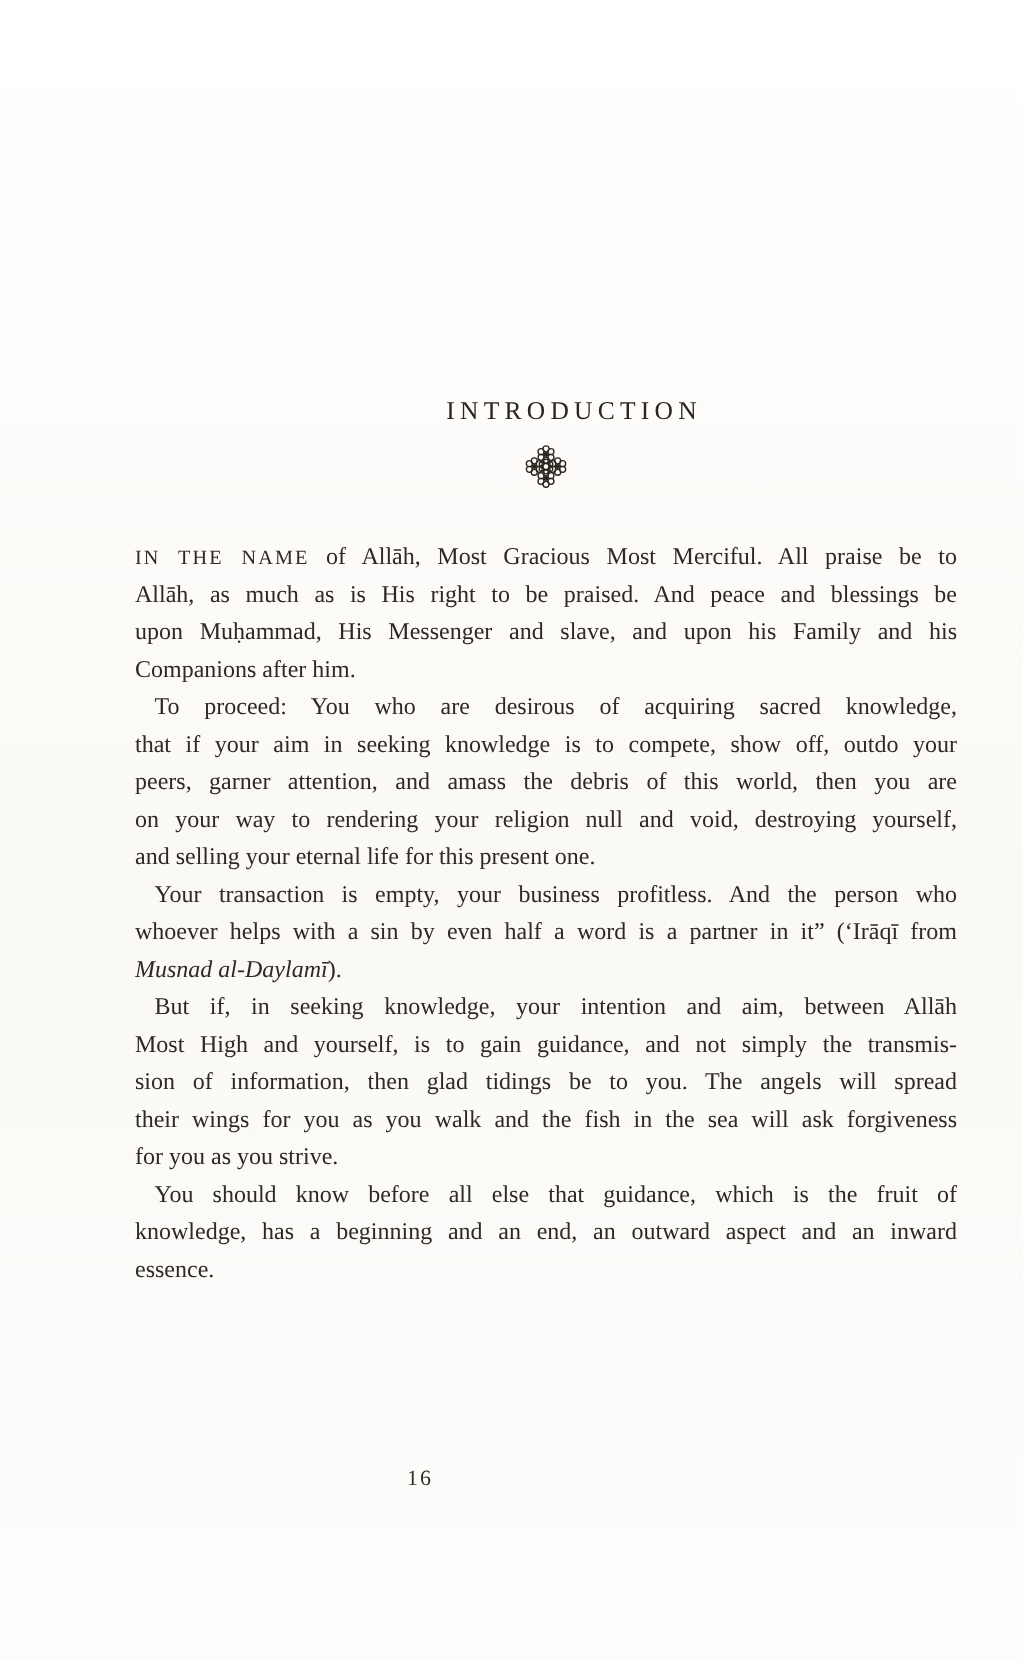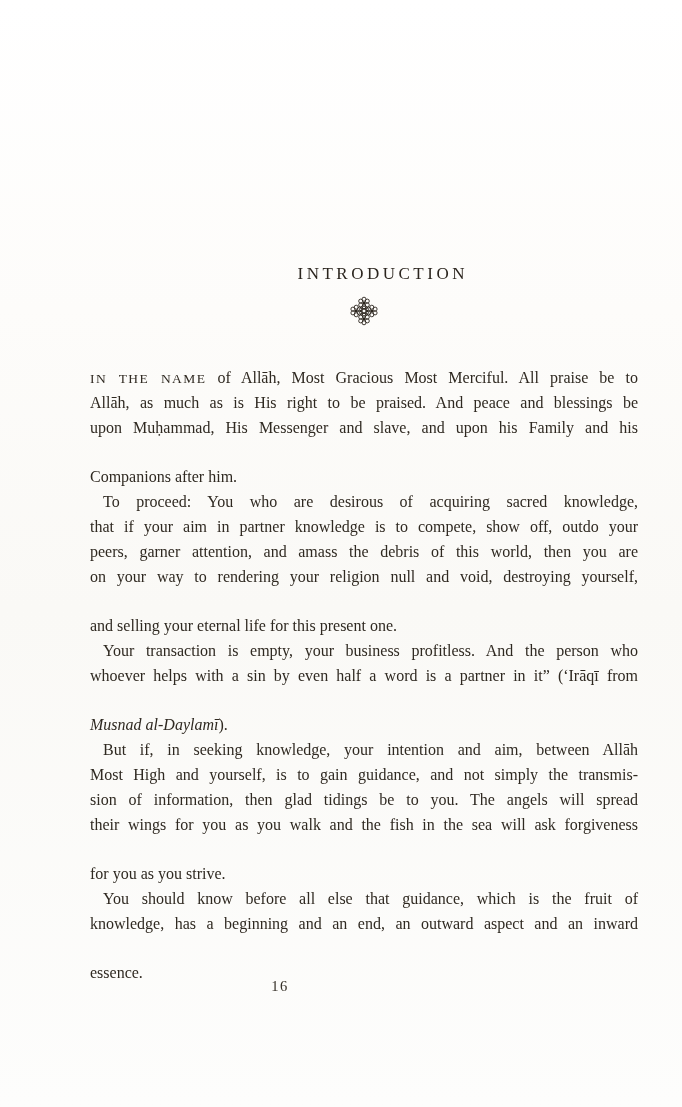--- a/index.html
+++ b/index.html
@@ -19,28 +19,28 @@
     font-weight:normal;margin:17px;
     color:#2b251e;
   }
   .ornament{
     position:absolute;top:295px;left:90px;width:548px;
     text-align:center;line-height:0;
   }
   .ornament svg{display:inline-block;}
   .bodytext{
     position:absolute;top:363px;left:90px;width:548px;
-    font-size:16px;line-height:30px;
+    font-size:16px;line-height:18px;
   }
   .line{
     height:25px;
     text-align:justify;
     text-align-last:justify;
   }
-  .line.last{text-align-last:left;margin-top:24px;}
+  .line.last{text-align-last:left;}
   .line.indent{text-indent:13px;}
   .lead{
     font-size:13.5px;letter-spacing:1.4px;
   }
   .italic{font-style:italic;}
   .honorific{
     display:inline-block;
     margin:0 5px 0 4px;
     line-height:0;
     vertical-align:baseline;
@@ -110,21 +110,21 @@
   </div>
 
   <div class="bodytext">
 
     <div class="line"><span class="lead">IN THE NAME</span><span> of Allāh, Most Gracious Most Merciful. All praise be to</span></div>
     <div class="line">Allāh, as much as is His right to be praised. And peace and blessings be</div>
     <div class="line">upon Muḥammad, His Messenger and slave, and upon his Family and his</div>
     <div class="line last">Companions after him.</div>
 
     <div class="line indent">To proceed: You who are desirous of acquiring sacred knowledge,</div>
-    <div class="line">that if your aim in partner knowledge is to compete, show off, outdo your</div>
+    <div class="line">that if your aim in seeking knowledge is to compete, show off, outdo your</div>
     <div class="line">peers, garner attention, and amass the debris of this world, then you are</div>
     <div class="line">on your way to rendering your religion null and void, destroying yourself,</div>
     <div class="line last">and selling your eternal life for this present one.</div>
 
     <div class="line indent">Your transaction is empty, your business profitless. And the person who</div>
     <div class="line">whoever helps with a sin by even half a word is a partner in it” (‘Irāqī from</div>
     <div class="line last"><span class="italic">Musnad al-Daylamī</span><span>).</span></div>
 
     <div class="line indent">But if, in seeking knowledge, your intention and aim, between Allāh</div>
     <div class="line">Most High and yourself, is to gain guidance, and not simply the transmis-</div>

